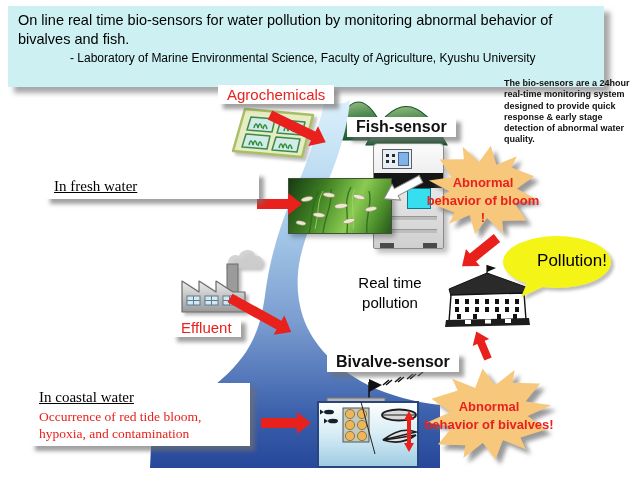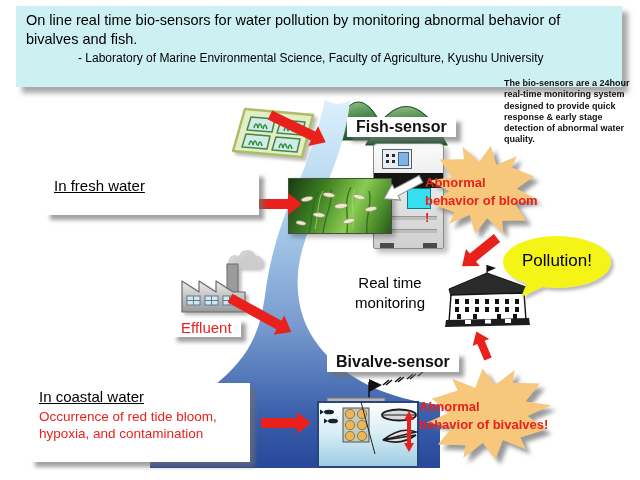--- a/index.html
+++ b/index.html
@@ -9,45 +9,45 @@
   #scene{z-index:1;}
   .el{position:absolute;z-index:2;}
   #icons{z-index:3;pointer-events:none;}
   .txt{position:absolute;z-index:5;}
 
   .whitebox{background:#ffffff;box-shadow:5px 5px 4px rgba(110,110,110,.65);}
   .labelbox{padding:1px 9px;font-size:15px;white-space:nowrap;}
   .red{color:var(--red,#e8211d);}
   .boldlbl{font-weight:bold;font-size:16px;color:#111;}
 
-  #header{left:16px;top:6px;width:586px;padding:5px 10px 6px 10px;background:var(--header-bg,#cdf0f2);
+  #header{left:8px;top:6px;width:586px;padding:5px 0 6px 10px;background:var(--header-bg,#cdf0f2);
           box-shadow:6px 6px 5px rgba(110,110,110,.6);z-index:4;}
   #header .t{font-size:14.5px;color:#000;line-height:1.3;}
   #header .a{font-size:12px;color:#000;margin:2px 0 16px 52px;}
 
   #note{left:504px;top:78px;width:136px;font-size:9px;font-weight:bold;color:#111;line-height:1.25;}
 
-  .callout{padding:5px 9px 19px 9px;}
+  .callout{padding:5px 9px 3px 9px;font-family:Liberation Serif, serif;}
   .callout .h{font-size:15px;color:#000;text-decoration:underline;line-height:1.25;}
   .callout .b{font-size:13.5px;line-height:1.25;margin-top:2px;}
 
   #fresh-box{left:45px;top:172px;width:196px;}
   #coastal-box{left:30px;top:383px;width:202px;}
 
   #agro-label{left:218px;top:85px;}
   #fish-sensor-label{left:347px;top:117px;}
   #effluent-label{left:172px;top:318px;}
   #bivalve-sensor-label{left:327px;top:352px;}
 
   #realtime{left:340px;top:273px;width:100px;text-align:center;font-size:15px;color:#000;line-height:1.3;}
 
-  .burst-text{font-size:13px;font-weight:bold;line-height:1.35;}
+  .burst-text{text-align:center;font-size:13px;font-weight:bold;line-height:1.35;}
   #burst-fish-text{left:425px;top:174px;width:116px;}
   #burst-biv-text{left:419px;top:398px;width:140px;}
-  #pollution-text{left:507px;top:251px;width:100px;text-align:center;font-size:17px;color:#000;}
+  #pollution-text{left:507px;top:251px;width:100px;text-align:right;font-size:17px;color:#000;}
 
   
   #machine{left:373px;top:143px;width:69px;height:104px;background:linear-gradient(180deg,#fbfbfb,#cfcfcf);
            border:1px solid #8a8a8a;border-radius:4px 4px 2px 2px;box-shadow:4px 4px 5px rgba(0,0,0,.25);}
   #machine *{position:absolute;}
   .m-display{left:8px;top:5px;width:28px;height:18px;background:#e8eef2;border:1px solid #56606a;}
   .m-dot{width:3px;height:3px;background:#222a33;}
   .m-screenlet{right:2px;top:2px;width:9px;height:12px;background:#7fb2e6;border:1px solid #47648a;}
   .m-band{left:0;top:29px;width:100%;height:15px;background:#161616;}
   .m-screen{left:33px;top:44px;width:22px;height:19px;background:#35dfef;border:1px solid #0a7a8a;}
@@ -296,36 +296,37 @@
     <polygon points="0,-4 28,-4 28,-9 42,0 28,9 28,4 0,4" transform="translate(421,179) rotate(152)" fill="#ffffff" stroke="#8a8a8a" stroke-width="1"></polygon>
   </svg>
 
   <div id="header" class="txt whitebox" style="background:var(--header-bg,#cdf0f2)">
     <div class="t">On line real time bio-sensors for water pollution by monitoring abnormal behavior of bivalves and fish.</div>
     <div class="a">- Laboratory of Marine Environmental Science, Faculty of Agriculture, Kyushu University</div>
   </div>
 
   <div id="note" class="txt">The bio-sensors are a 24hour real-time monitoring system designed to provide quick response &amp; early stage detection of abnormal water quality.</div>
 
+  <div id="agro-label" class="txt whitebox labelbox red">Agrochemicals</div>
   <div id="fish-sensor-label" class="txt whitebox labelbox boldlbl">Fish-sensor</div>
   <div id="effluent-label" class="txt whitebox labelbox red">Effluent</div>
   <div id="bivalve-sensor-label" class="txt whitebox labelbox boldlbl">Bivalve-sensor</div>
 
   <div id="fresh-box" class="txt whitebox callout">
     <div class="h">In fresh water</div>
   </div>
 
   <div id="coastal-box" class="txt whitebox callout">
     <div class="h">In coastal water</div>
     <div class="b red">Occurrence of red tide bloom, hypoxia, and contamination</div>
   </div>
 
   <div id="realtime" class="txt">
     <div>Real time</div>
-    <div>monitoring</div>
+    <div>pollution</div>
   </div>
 
   <div id="burst-fish-text" class="txt burst-text red">
     <div>Abnormal</div>
     <div>behavior of bloom !</div>
   </div>
 
   <div id="burst-biv-text" class="txt burst-text red">
     <div>Abnormal</div>
     <div>behavior of bivalves!</div>

